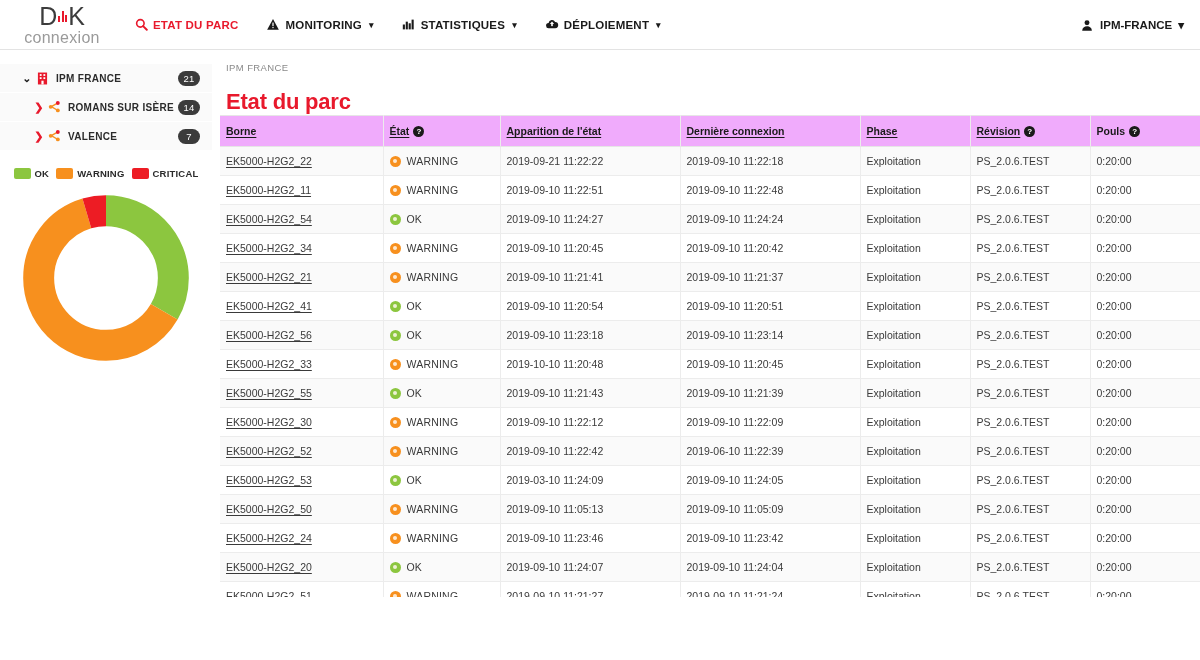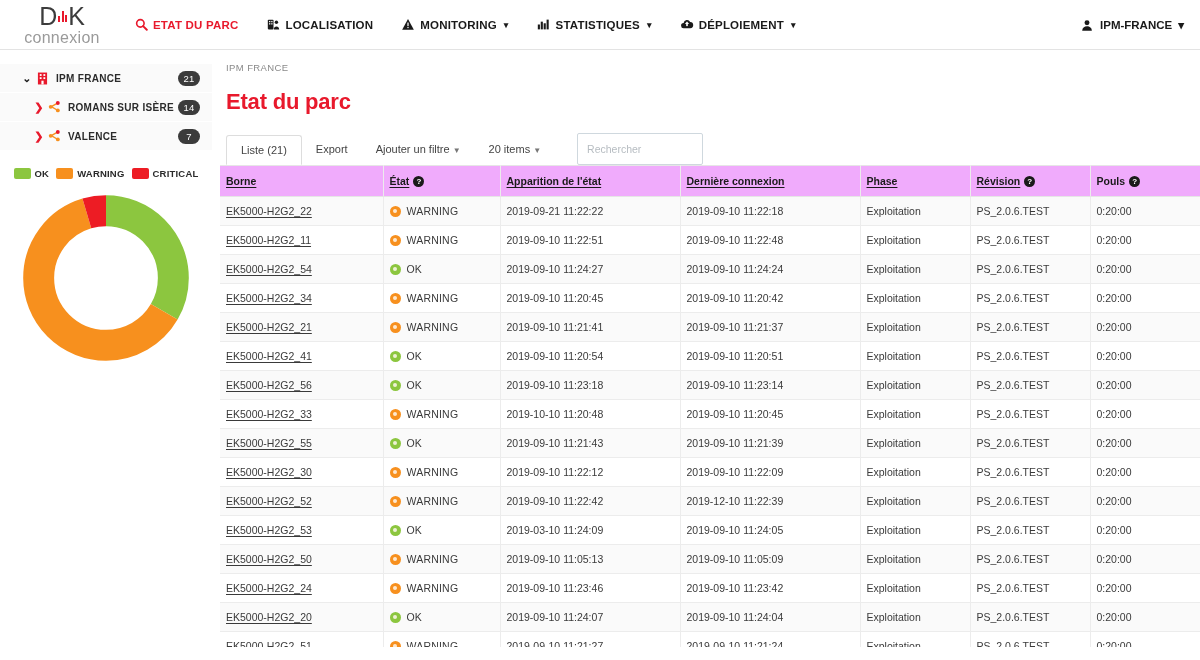--- a/index.html
+++ b/index.html
@@ -164,34 +164,20 @@
       <div class="nav-item active">
         <span class="nav-icon">
           <svg width="13" height="13" viewBox="0 0 16 16">
               <circle cx="6.6" cy="6.6" r="4.6" fill="none" stroke="#e8192c" stroke-width="2"></circle>
               <line x1="10" y1="10" x2="14.5" y2="14.5" stroke="#e8192c" stroke-width="2.4" stroke-linecap="round"></line>
             </svg>
         </span>
         <span>ETAT DU PARC</span>
       </div>
 
-      <div class="nav-item">
-        <span class="nav-icon">
-          <svg width="13" height="13" viewBox="0 0 16 16">
-              <rect x="1" y="2" width="7" height="12" rx="1" fill="#1a1a1a"></rect>
-              <rect x="2.5" y="3.6" width="1.6" height="1.6" fill="#fff"></rect>
-              <rect x="5.2" y="3.6" width="1.6" height="1.6" fill="#fff"></rect>
-              <rect x="2.5" y="6.4" width="1.6" height="1.6" fill="#fff"></rect>
-              <rect x="5.2" y="6.4" width="1.6" height="1.6" fill="#fff"></rect>
-              <circle cx="11.6" cy="5.2" r="2.1" fill="#1a1a1a"></circle>
-              <path d="M8.3 14c0-2.1 1.5-3.6 3.3-3.6S15 11.9 15 14z" fill="#1a1a1a"></path>
-            </svg>
-        </span>
-        <span>LOCALISATION</span>
-      </div>
 
       <div class="nav-item">
         <span class="nav-icon">
           <svg width="14" height="13" viewBox="0 0 16 16">
               <path d="M8 1.2 15.2 14.4H0.8z" fill="#1a1a1a"></path>
               <rect x="7.25" y="5.6" width="1.5" height="4.4" fill="#fff"></rect>
               <rect x="7.25" y="11" width="1.5" height="1.5" fill="#fff"></rect>
             </svg>
         </span>
         <span>MONITORING</span>
@@ -315,31 +301,20 @@
             <circle id="seg-critical" cx="50" cy="50" r="37" fill="none" stroke="#ed1c24" stroke-width="17" stroke-dasharray="11.070374112649747 221.40748225299495" stroke-dashoffset="-221.40748225299495"></circle>
           </g>
         </svg>
       </div>
     </div>
 
     <div class="main">
       <div class="breadcrumb">IPM FRANCE</div>
       <div class="page-title">Etat du parc</div>
 
-      <div class="toolbar">
-        <div class="tab-liste">Liste (21)</div>
-        <div class="tb-item">Export</div>
-        <div class="tb-item">
-          <span>Ajouter un filtre</span><span class="caret">▼</span>
-        </div>
-        <div class="tb-item">
-          <span>20 items</span><span class="caret">▼</span>
-        </div>
-        <input class="search-box" type="text" placeholder="Rechercher" style="">
-      </div>
 
       <div class="table-scroll">
         <table>
           <colgroup>
               <col class="c1">
               <col class="c2">
               <col class="c3">
               <col class="c4">
               <col class="c5">
               <col class="c6">
@@ -499,21 +474,21 @@
               </tr>
               <tr>
                 <td><span class="borne-link">EK5000-H2G2_52</span></td>
                 <td>
                   <div class="state-cell">
                     <span class="state-dot" style="background: rgb(247, 144, 30);"></span>
                     <span class="state-label">WARNING</span>
                   </div>
                 </td>
                 <td>2019-09-10 11:22:42</td>
-                <td>2019-12-10 11:22:39</td>
+                <td>2019-06-10 11:22:39</td>
                 <td>Exploitation</td>
                 <td>PS_2.0.6.TEST</td>
                 <td>0:20:00</td>
               </tr>
               <tr>
                 <td><span class="borne-link">EK5000-H2G2_53</span></td>
                 <td>
                   <div class="state-cell">
                     <span class="state-dot" style="background: rgb(140, 198, 63);"></span>
                     <span class="state-label">OK</span>

